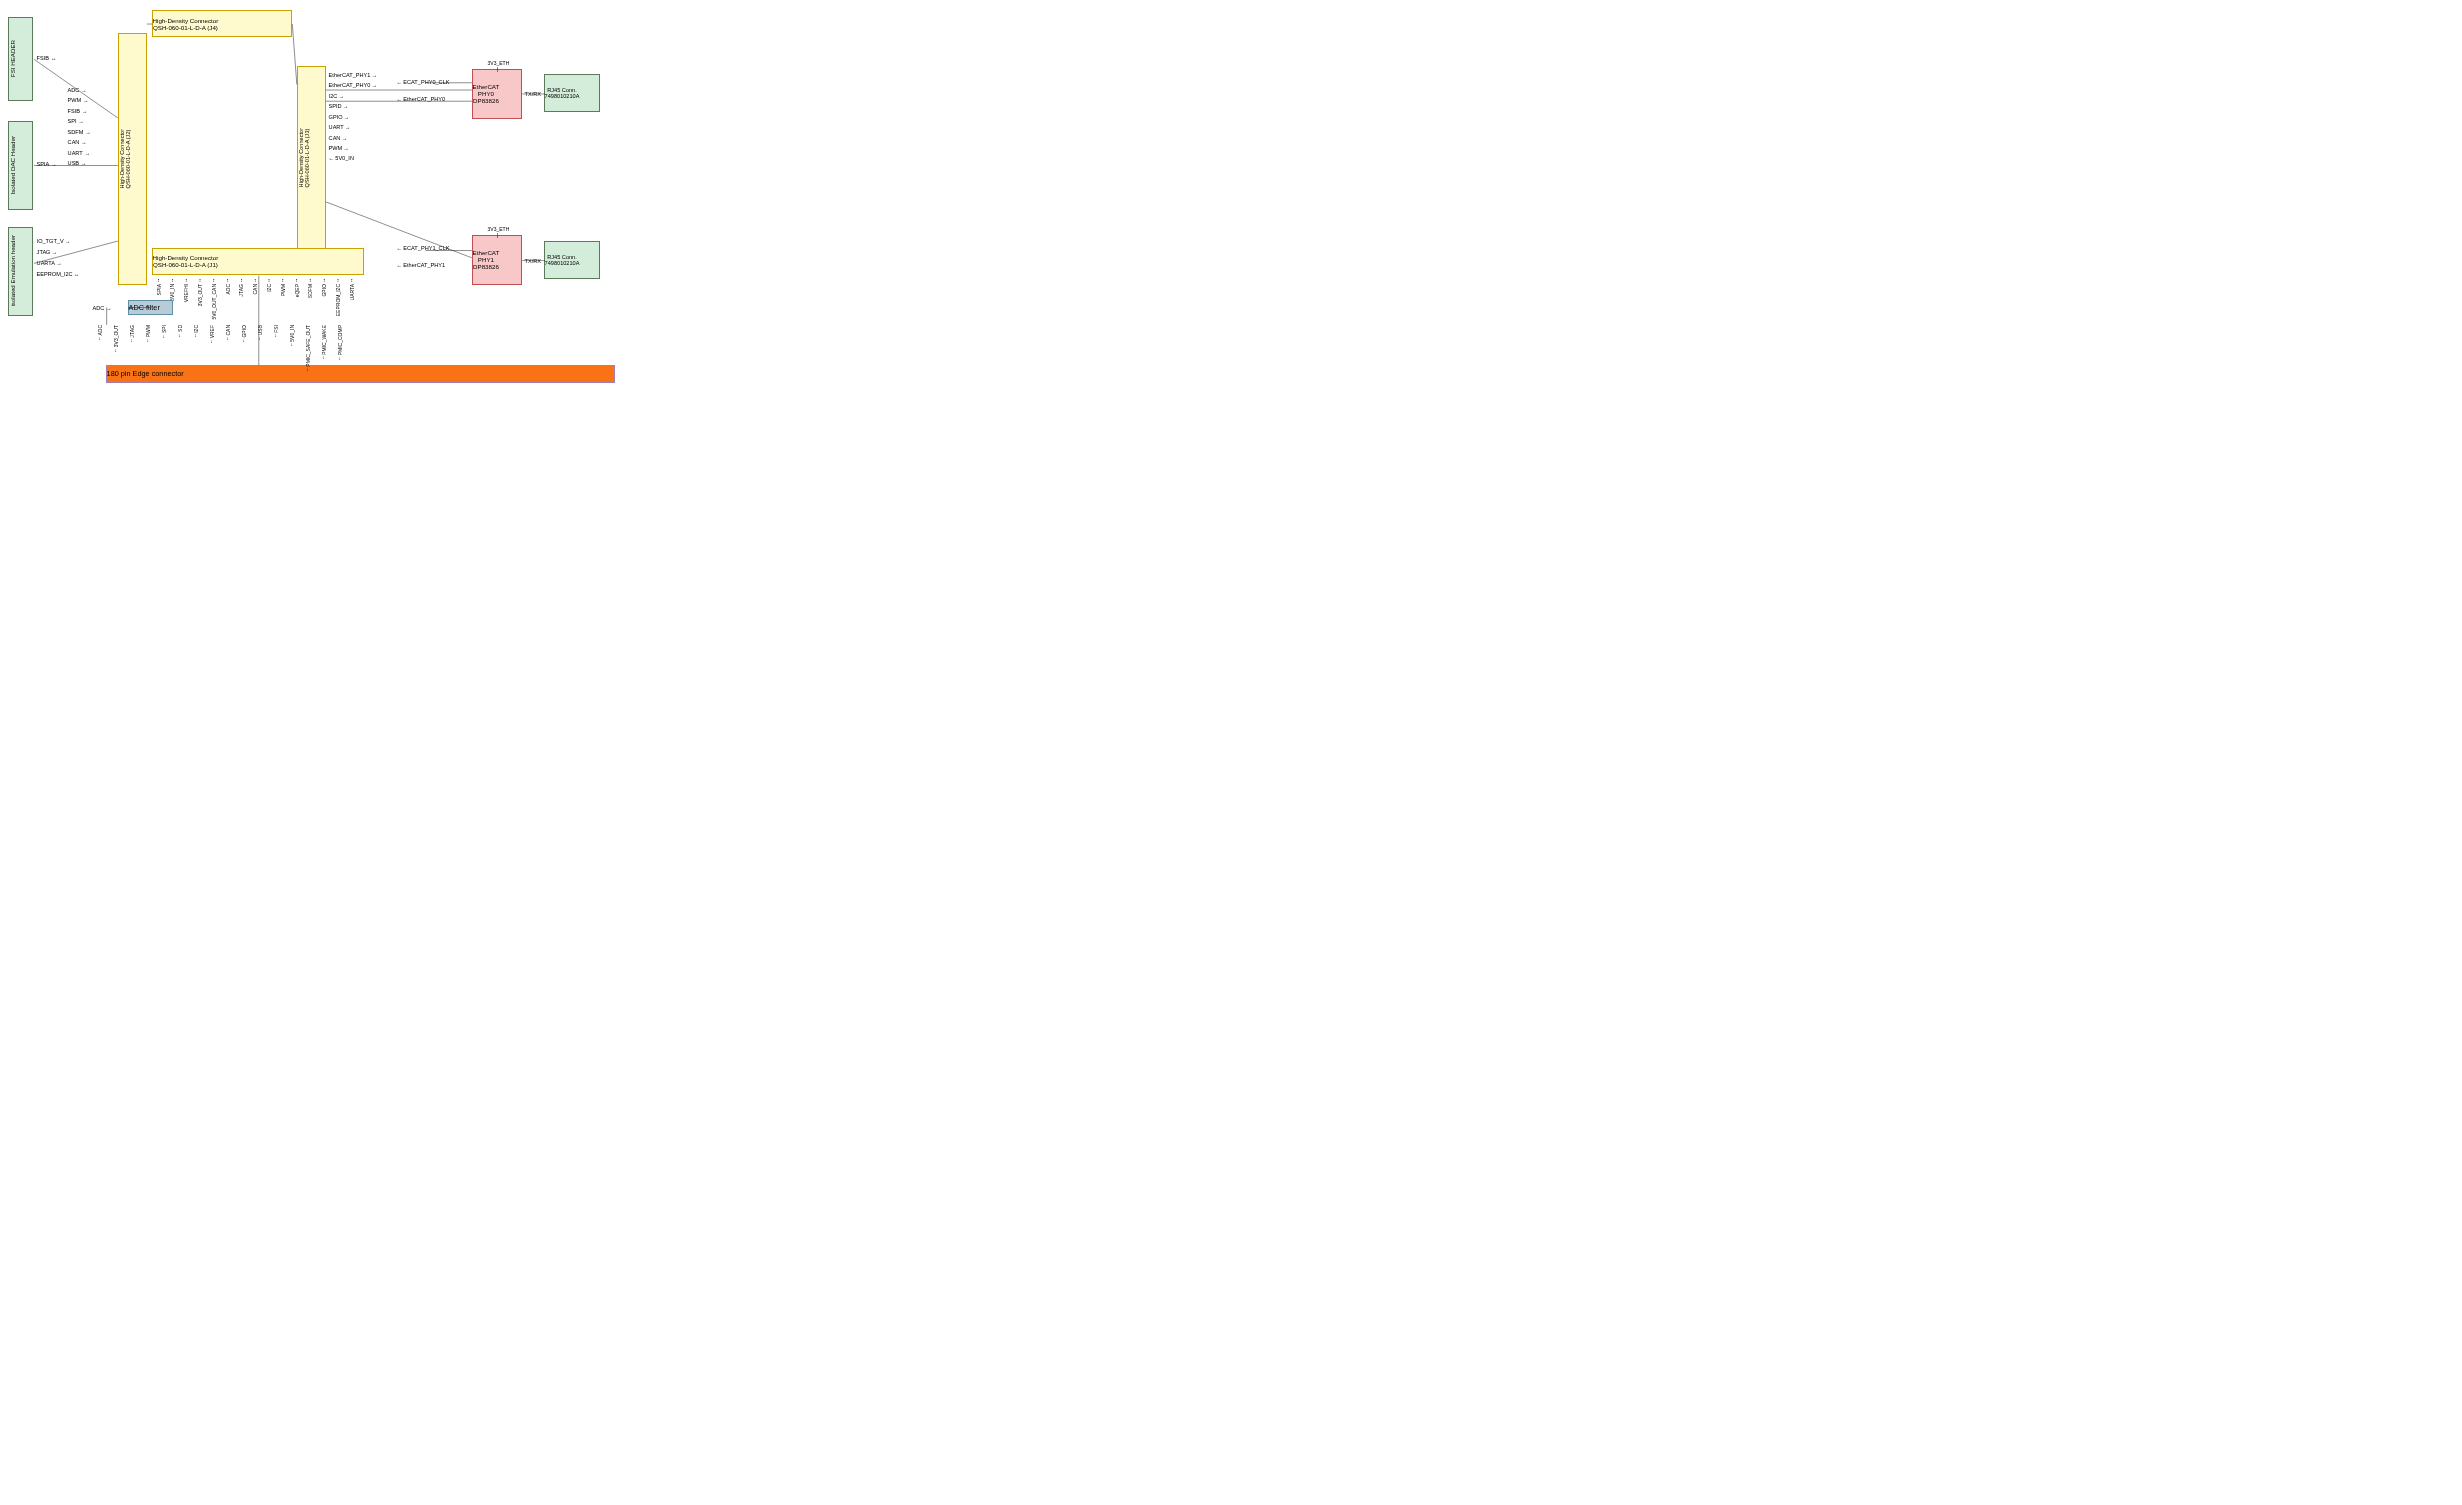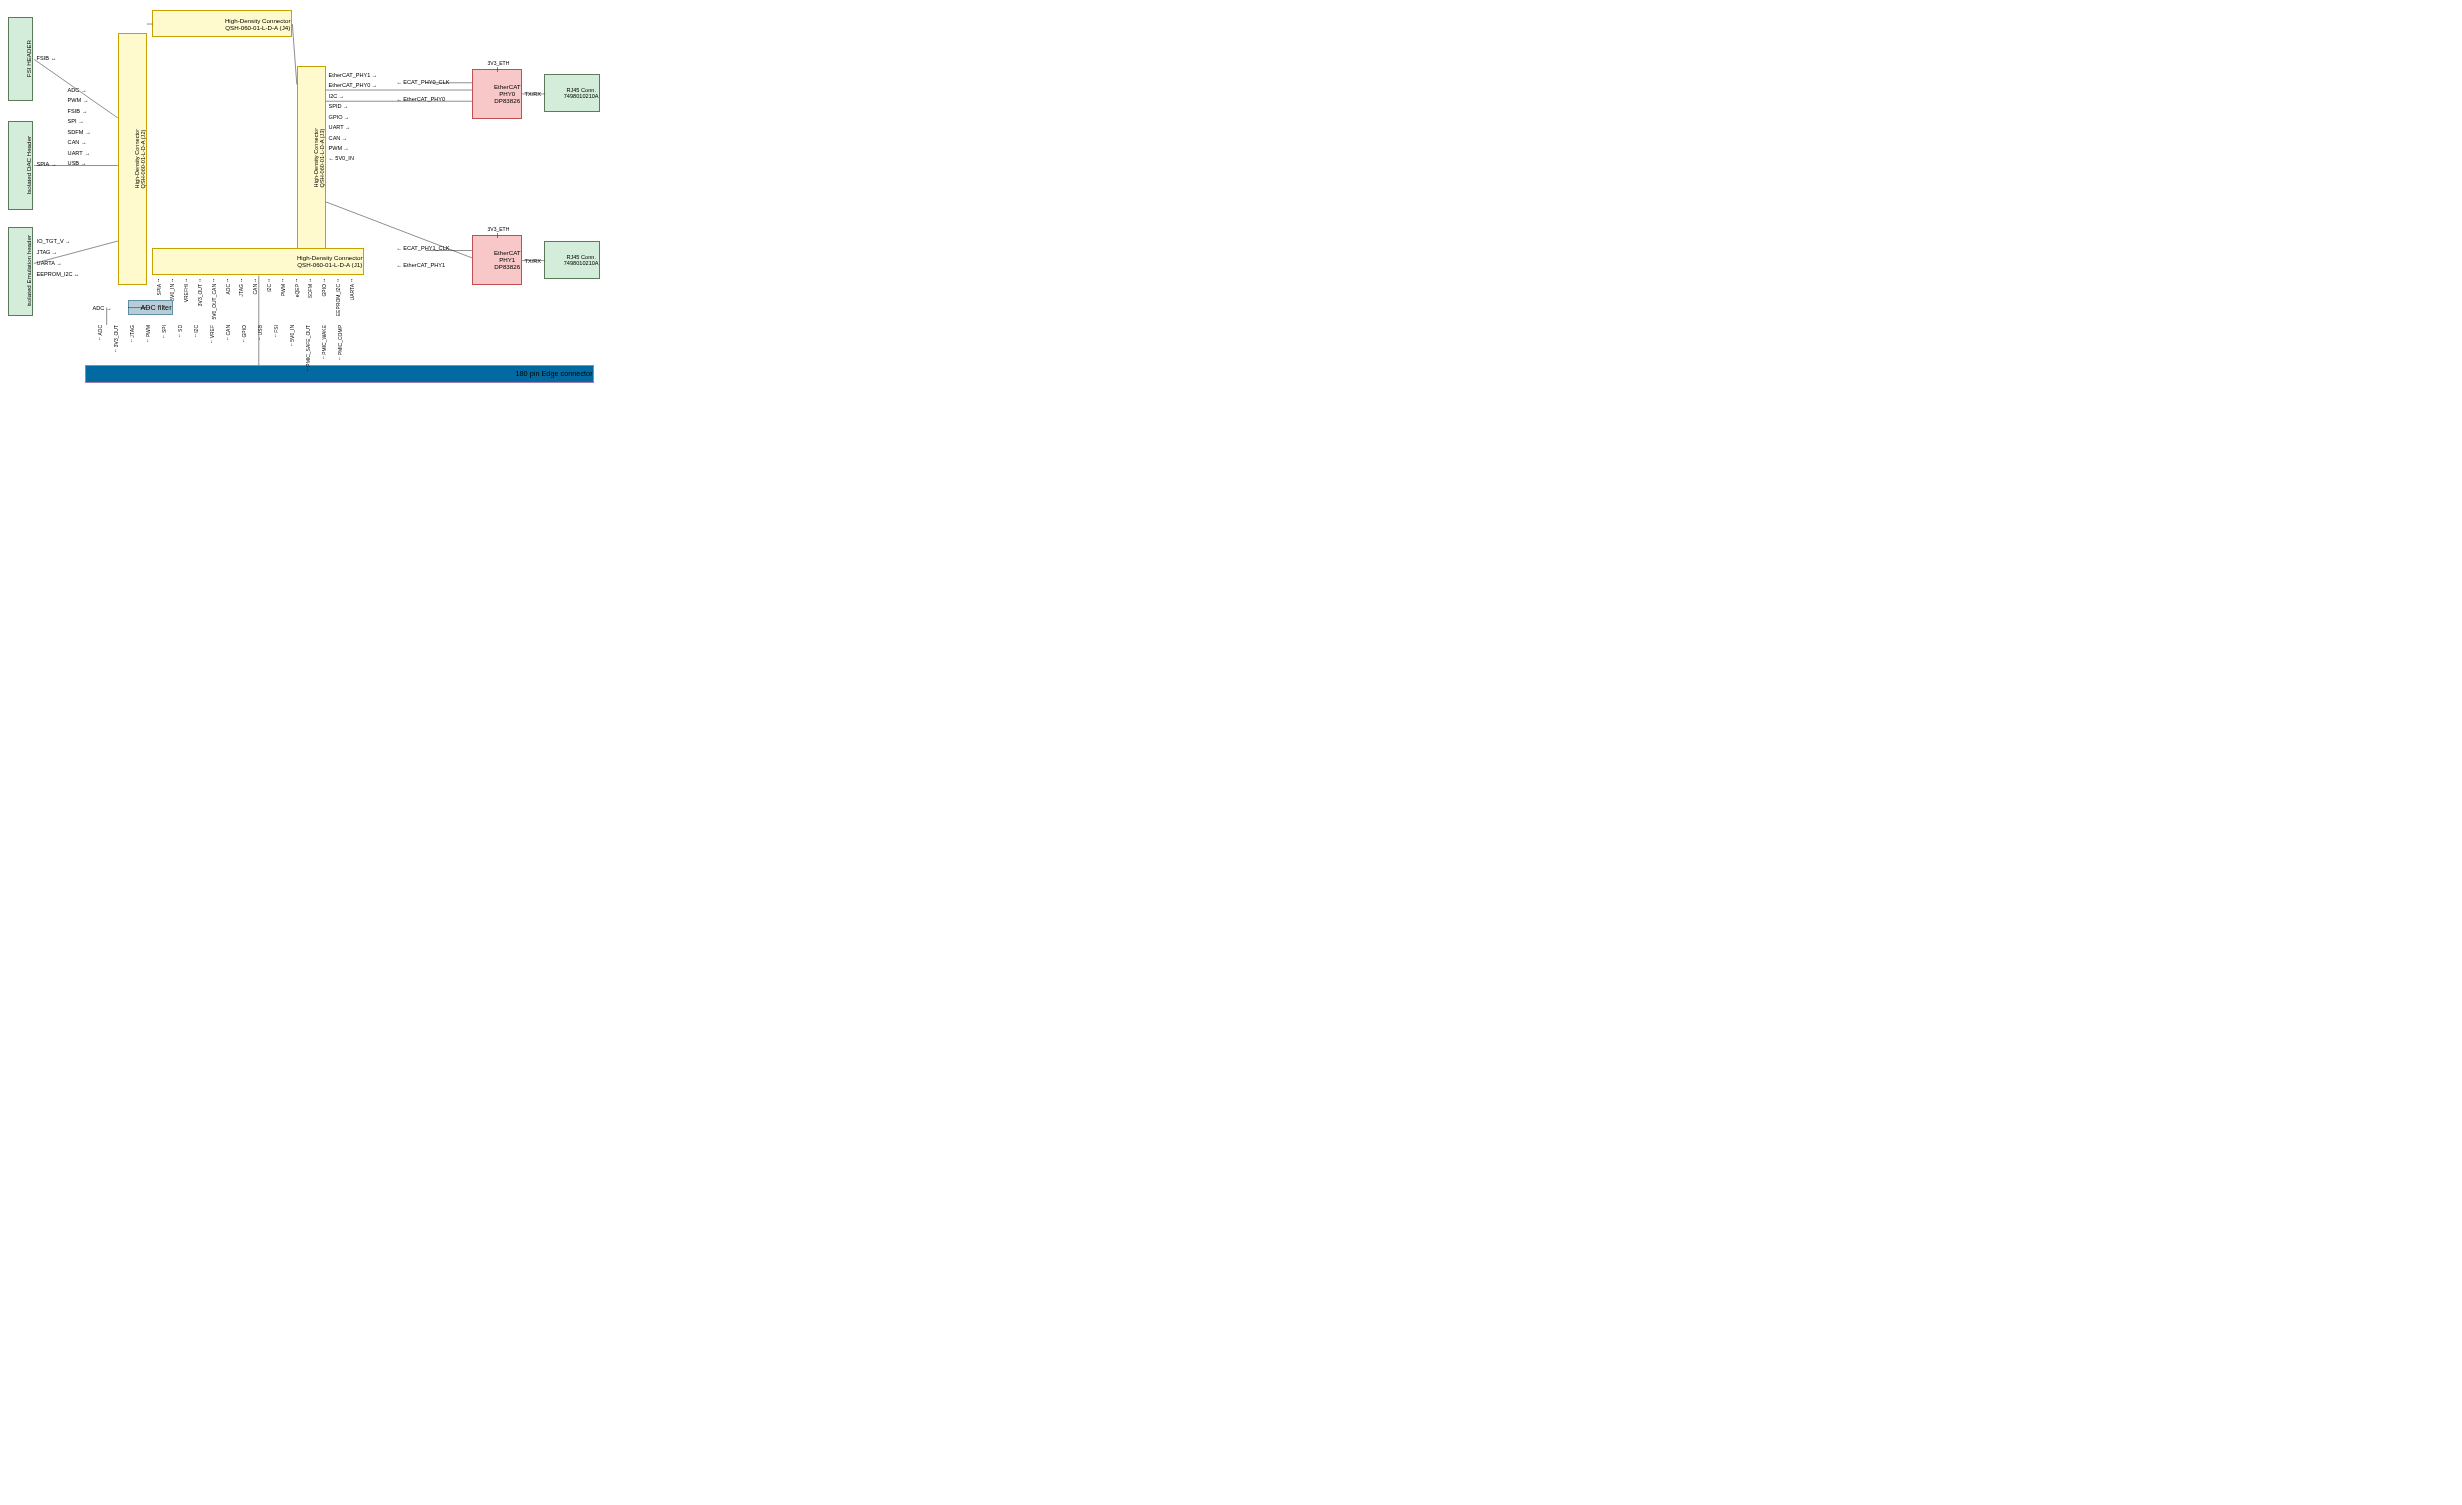--- a/index.html
+++ b/index.html
@@ -19,21 +19,21 @@
       height: 375px;
       background: white;
     }
 
     
     .box {
       position: absolute;
       border: 0.8px solid;
       display: flex;
       align-items: center;
-      justify-content: flex-end;
+      justify-content: flex-start;
       text-align: center;
     }
 
     .box-green {
       background: #d4edda;
       border-color: #5a7a5a;
     }
 
     .box-yellow {
       background: #fffacd;
@@ -326,21 +326,21 @@
   </div>
 
   <div class="box box-blue" style="left:122px;top:294px;width:45px;height:15.7px;">
     <span>ADC filter</span>
   </div>
 
   <div style="position:absolute;left:87px;top:299px;font-size:5.6px;">
     ADC <span>→</span>
   </div>
 
-  <div class="box" style="left:79px;top:359px;width:509px;height:18.5px;background:#0369a1;border-color:#a080b0;padding-left:38px;">
+  <div class="box" style="left:100px;top:359px;width:509px;height:18.5px;background:#f97316;border-color:#a080b0;">
     <span>180 pin Edge connector</span>
   </div>
 
   <div style="position:absolute;left:91px;top:319px;display:flex;gap:10px;">
     <div style="display:flex;flex-direction:column;align-items:center;">
       <span style="font-size:5px;writing-mode:vertical-rl;transform:rotate(180deg);">ADC</span>
       <span style="font-size:5px;">↓</span>
     </div>
     <div style="display:flex;flex-direction:column;align-items:center;">
       <span style="font-size:5px;writing-mode:vertical-rl;transform:rotate(180deg);">3V3_OUT</span>

